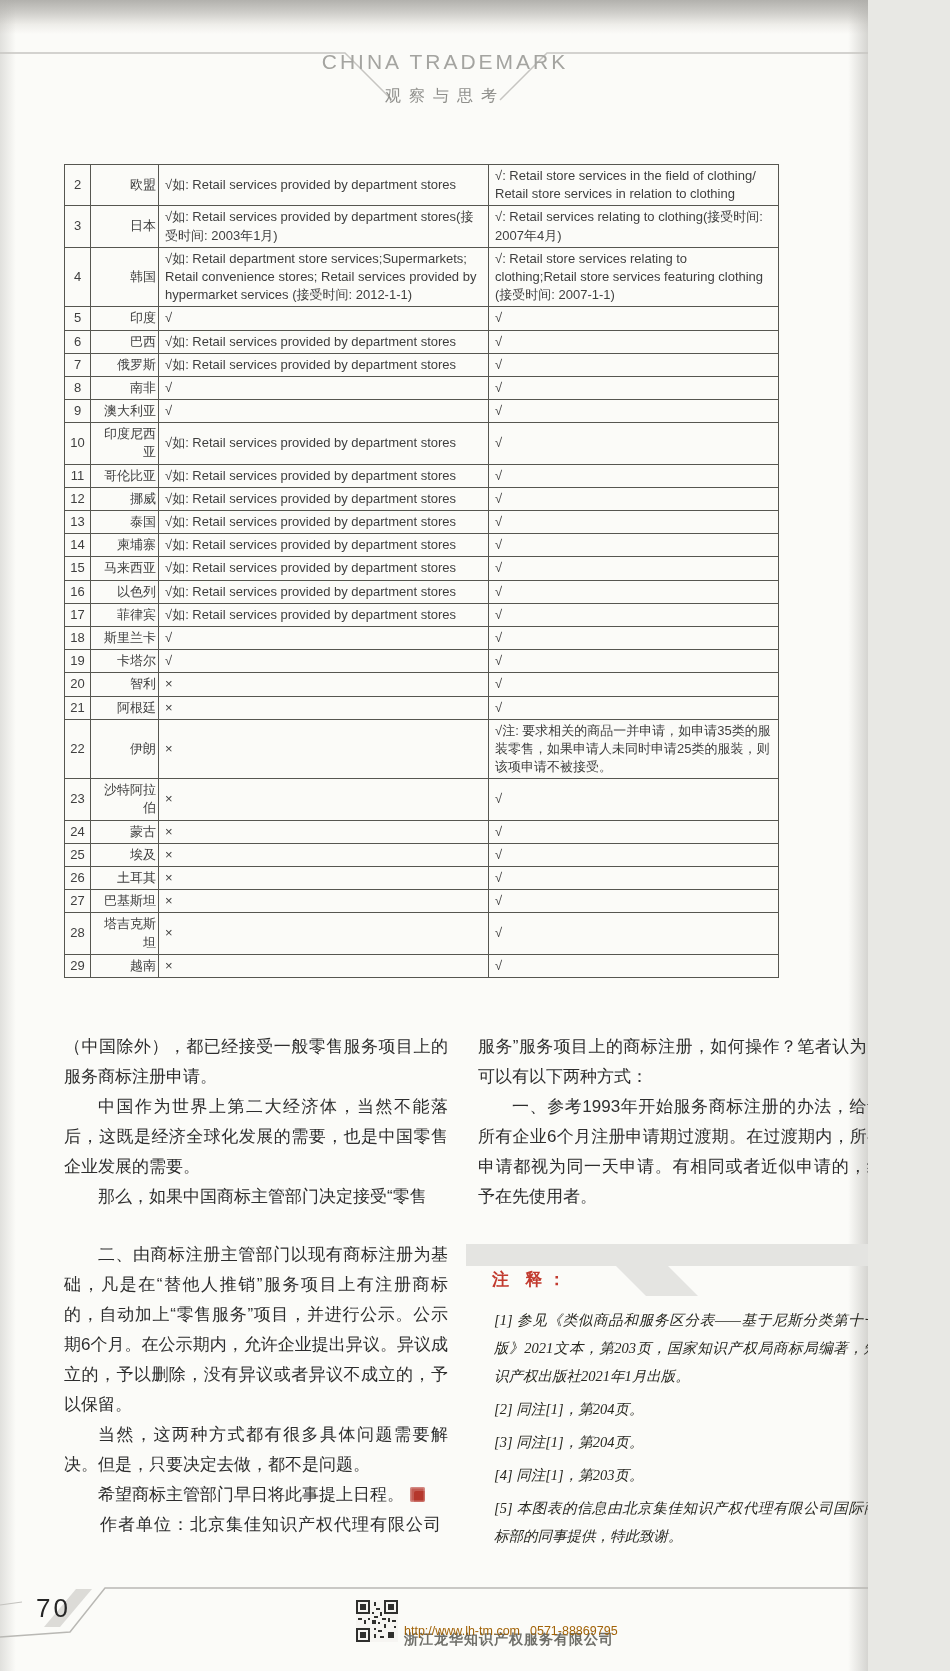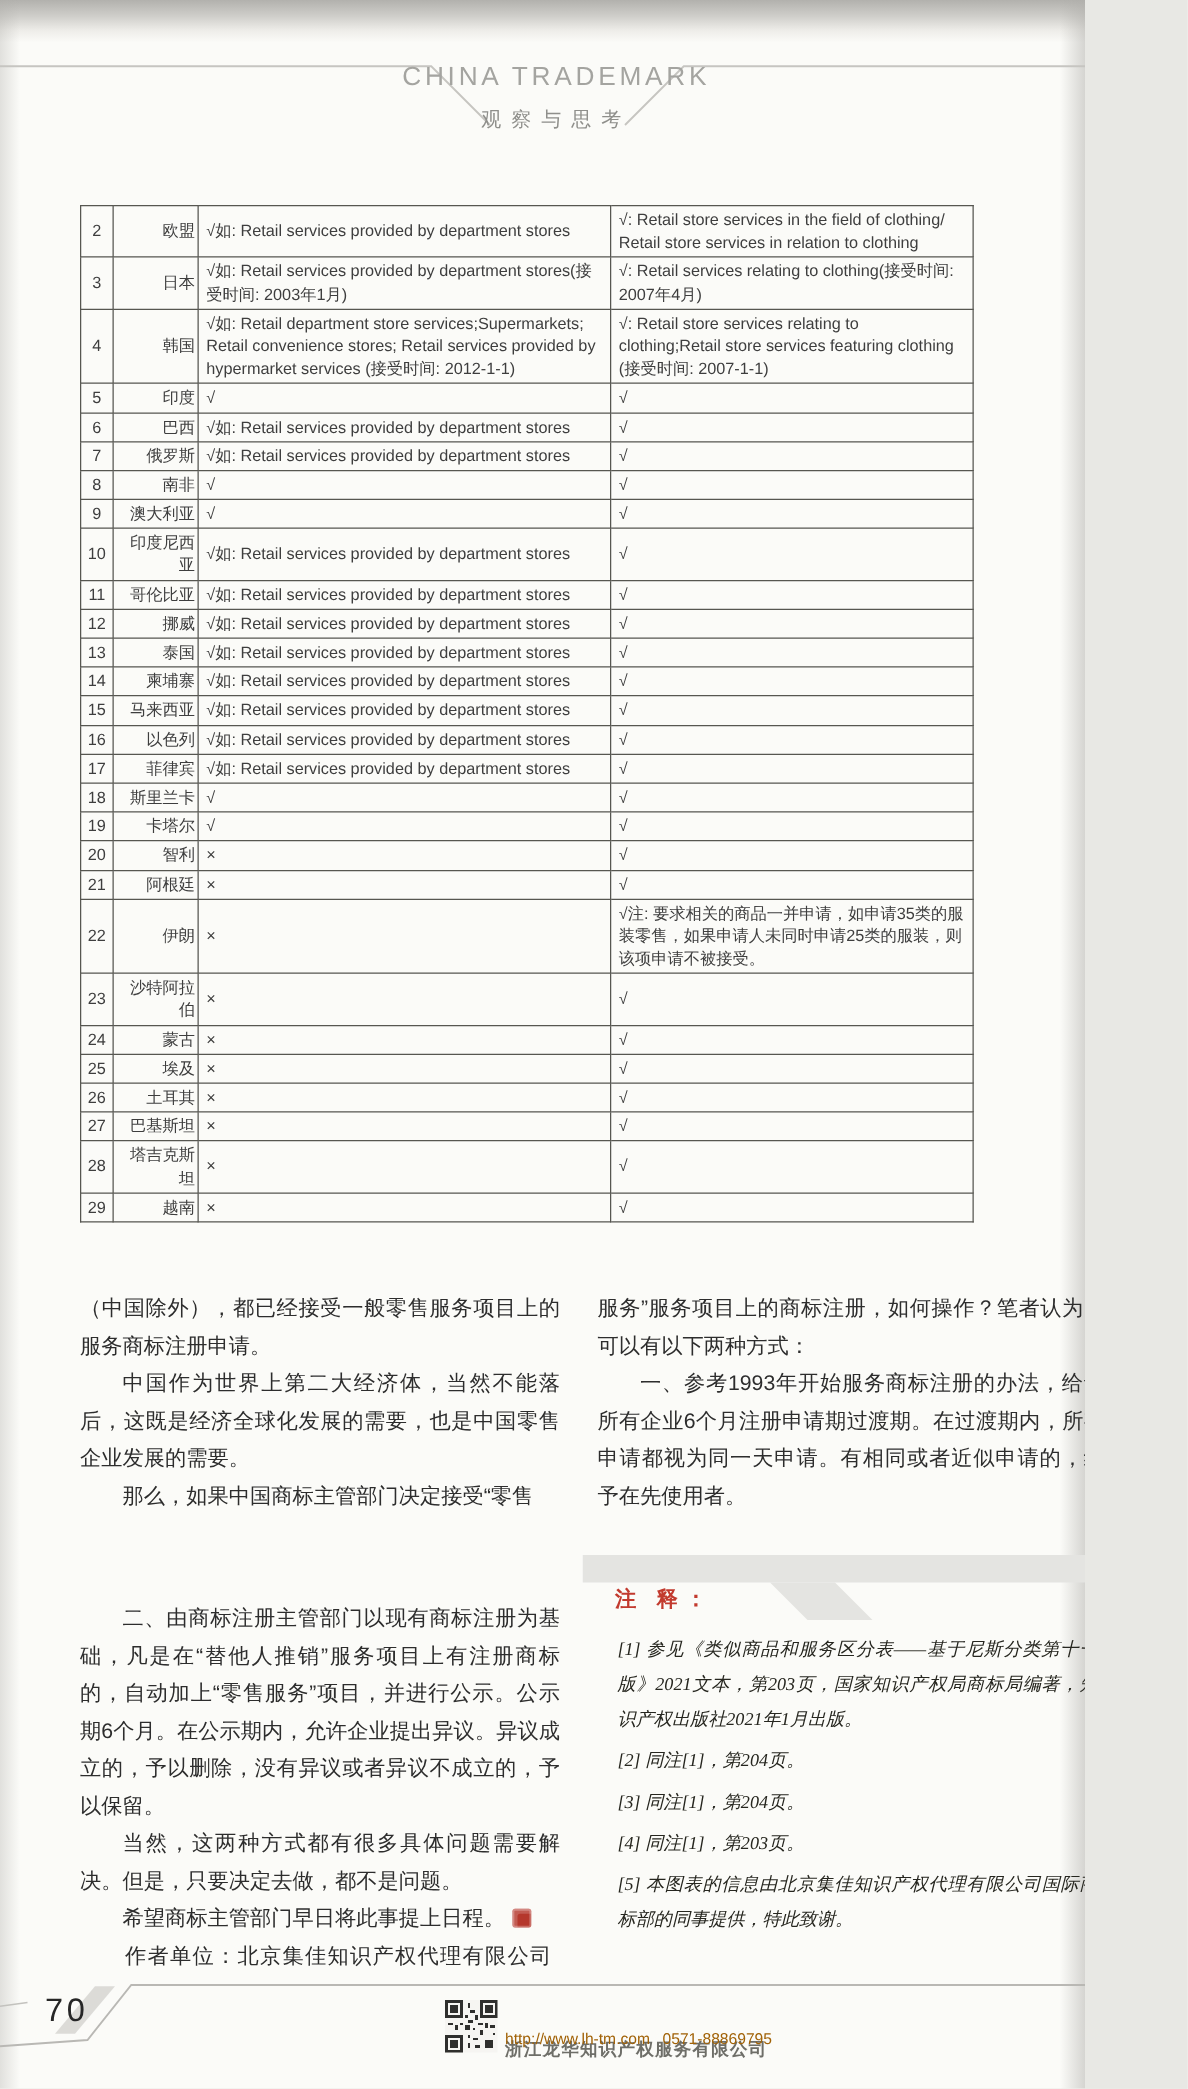--- a/index.html
+++ b/index.html
@@ -29,21 +29,21 @@
   .tbl td{border:1px solid #565650;padding:2px 6px;vertical-align:middle;text-align:left;}
   .tbl td:nth-child(1){text-align:center;padding:2px 2px;}
   .tbl td:nth-child(2){text-align:right;padding:2px 2px;}
 
   
   .col{position:absolute;}
   .col p{margin:0;font-size:17px;line-height:30px;color:#2d2d2d;text-align:justify;}
   .col p.indent{text-indent:2em;}
   .sec1-left{left:64px;top:1032px;width:384px;}
   .sec1-right{left:478px;top:1032px;width:406px;}
-  .sec2-left{left:64px;top:1280px;width:384px;}
+  .sec2-left{left:64px;top:1240px;width:384px;}
   .author{margin-top:6px;padding-left:36px;font-family:"Liberation Serif", serif;
     font-size:14.5px;color:#3a3a3a;letter-spacing:1px;}
   .seal{display:inline-block;width:15px;height:15px;margin-left:6px;vertical-align:-2px;
     background:#b5372c;border-radius:2px;
     box-shadow:inset 0 0 0 1.5px rgba(255,255,255,.28), inset 4px 4px 0 rgba(255,255,255,.18);}
 
   
   .notes{position:absolute;left:466px;top:1244px;width:418px;}
   .notes-banner{position:relative;height:52px;}
   .notes-title{position:absolute;left:26px;top:24px;font-family:"Liberation Serif", serif;

